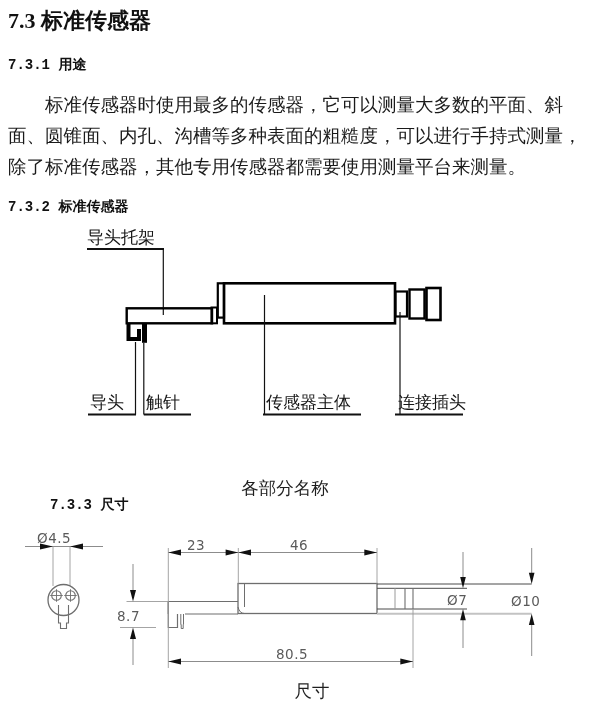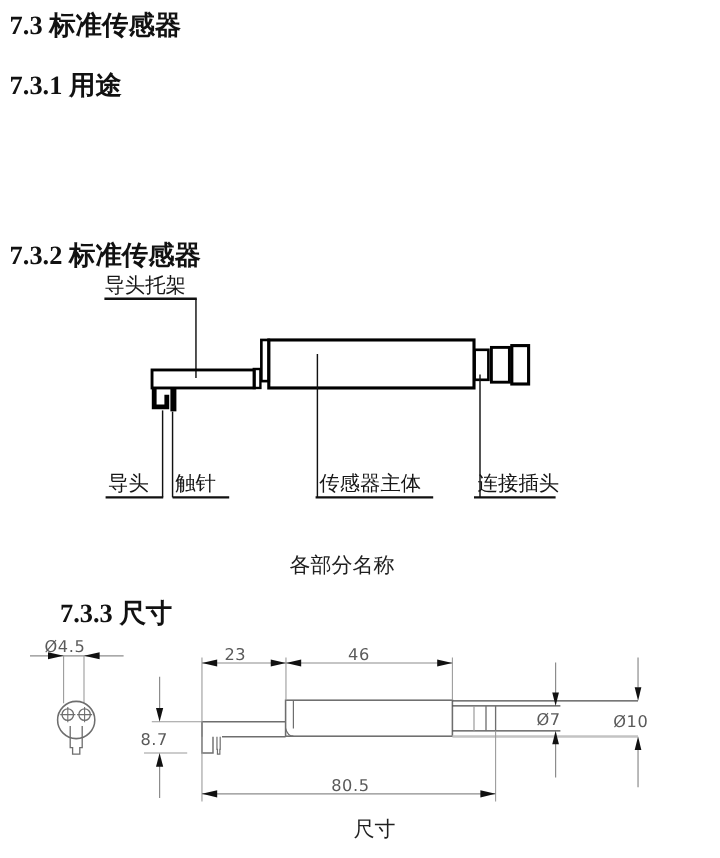--- a/index.html
+++ b/index.html
@@ -11,36 +11,36 @@
     color:#111;
     overflow:hidden;
   }
   .h1{
     position:absolute;left:8px;top:6px;
     font-size:22px;font-weight:bold;letter-spacing:0;
     white-space:nowrap;
   }
   .h2{
     position:absolute;left:8px;
-    font-size:22px;font-weight:bold;white-space:nowrap;
+    font-size:14px;font-weight:bold;white-space:nowrap;font-family:Liberation Mono, monospace;
   }
   .h2.s1{top:56px;}
   .h2.s2{top:198px;}
   .h2.s3{top:496px;margin-left:42px;}
   .para{
     position:absolute;left:8px;top:90px;width:584px;
     font-size:18.5px;line-height:31px;color:#1a1a1a;
   }
   .pline{white-space:nowrap;}
   .pline.indent{padding-left:37px;}
   .caption{
     position:absolute;text-align:center;
     font-size:17.5px;color:#1f1f1f;white-space:nowrap;
   }
-  .caption.c1{left:0;top:459px;width:570px;}
+  .caption.c1{left:0;top:476px;width:570px;}
   .caption.c2{left:0;top:679px;width:624px;}
   svg{position:absolute;left:0;display:block;}
   svg.parts{top:225px;}
   svg.dims{top:520px;}
   .lbl{
     font-family:"Liberation Serif","DejaVu Serif",serif;
     font-size:17px;fill:#161616;
   }
   .dimtxt{
     font-family:"DejaVu Sans","Liberation Sans",sans-serif;
@@ -48,20 +48,25 @@
   }
 </style>
 </head>
 <body>
 
 <div class="page">
 
   <div class="h1">7.3 标准传感器</div>
   <div class="h2 s1">7.3.1 用途</div>
 
+  <div class="para">
+    <div class="pline indent">标准传感器时使用最多的传感器，它可以测量大多数的平面、斜</div>
+    <div class="pline">面、圆锥面、内孔、沟槽等多种表面的粗糙度，可以进行手持式测量，</div>
+    <div class="pline">除了标准传感器，其他专用传感器都需要使用测量平台来测量。</div>
+  </div>
 
   <div class="h2 s2">7.3.2 标准传感器</div>
 
   <svg class="parts" width="600" height="200" viewBox="0 0 600 200">
 
     <g>
       <text class="lbl" x="87" y="18">导头托架</text>
       <line x1="87" y1="24" x2="164" y2="24" stroke="#111" stroke-width="2"></line>
       <line x1="163.3" y1="24" x2="163.3" y2="90" stroke="#111" stroke-width="1.2"></line>
     </g>

